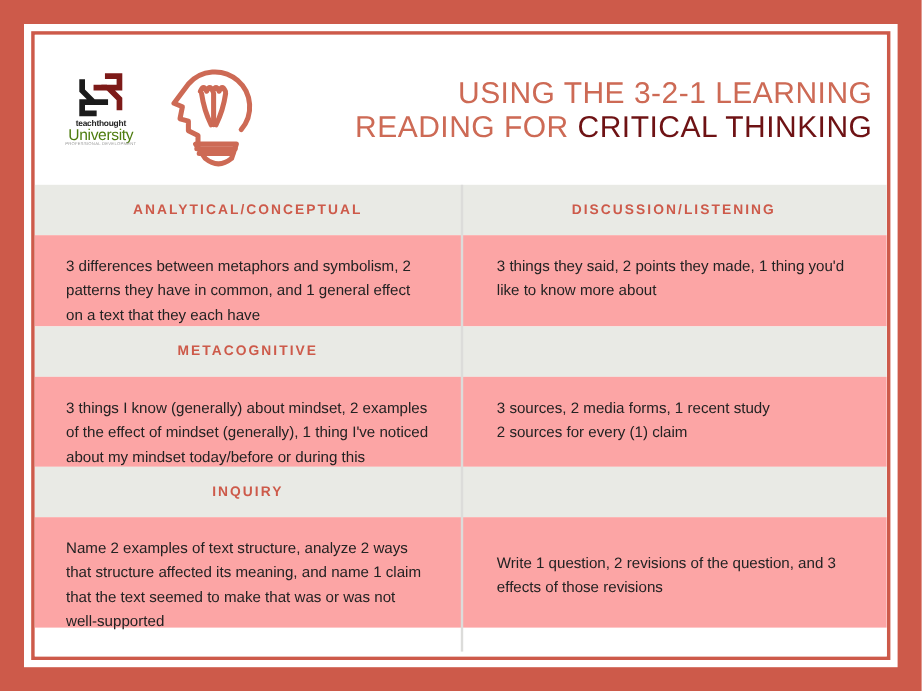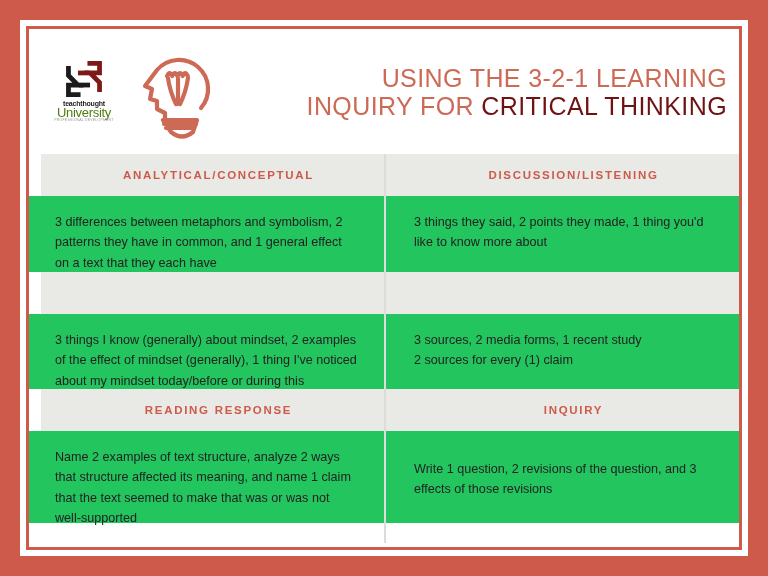--- a/index.html
+++ b/index.html
@@ -141,24 +141,23 @@
     background: #dcdcda;
     z-index: 2;
   }
   .row {
     display: flex;
     width: 100%;
   }
   .row-head {
     background: #e9eae5;
     height: 42px;
-    margin-left: 12px;
   }
   .row-body {
-    background: #22c55e;
+    background: #fca5a5;
   }
   .cell {
     width: 50%;
     box-sizing: border-box;
   }
   .head-cell {
     display: flex;
     align-items: center;
     justify-content: center;
     height: 42px;
@@ -221,21 +220,21 @@
 
             <path d="M28 78 L62 78 L58 90 q-11 9 -22 0 Z"></path>
             <path d="M29 82 L61 82 M31 86 L59 86"></path>
           </g>
         </svg>
 
       </div>
 
       <div class="title-block">
         <div class="title-line title-line-1">USING THE 3-2-1 LEARNING</div>
-        <div class="title-line title-line-2"><span class="t-light">INQUIRY FOR </span><span class="t-dark">CRITICAL THINKING</span></div>
+        <div class="title-line title-line-2"><span class="t-light">READING FOR </span><span class="t-dark">CRITICAL THINKING</span></div>
       </div>
 
     </div>
 
     <div class="table">
       <div class="v-divider"></div>
 
       <div class="row row-head">
         <div class="cell head-cell">ANALYTICAL/CONCEPTUAL</div>
         <div class="cell head-cell">DISCUSSION/LISTENING</div>
@@ -243,33 +242,33 @@
       <div class="row row-body r1">
         <div class="cell body-cell">
           <p>3 differences between metaphors and symbolism, 2 patterns they have in common, and 1 general effect on a text that they each have</p>
         </div>
         <div class="cell body-cell right">
           <p>3 things they said, 2 points they made, 1 thing you'd like to know more about</p>
         </div>
       </div>
 
       <div class="row row-head">
+        <div class="cell head-cell">METACOGNITIVE</div>
       </div>
       <div class="row row-body r2">
         <div class="cell body-cell">
           <p>3 things I know (generally) about mindset, 2 examples of the effect of mindset (generally), 1 thing I've noticed about my mindset today/before or during this lesson/recently, etc. (specifically)</p>
         </div>
         <div class="cell body-cell right">
           <p style="white-space:pre-line">3 sources, 2 media forms, 1 recent study
 2 sources for every (1) claim</p>
         </div>
       </div>
 
       <div class="row row-head">
-        <div class="cell head-cell">READING RESPONSE</div>
         <div class="cell head-cell">INQUIRY</div>
       </div>
       <div class="row row-body r3">
         <div class="cell body-cell">
           <p>Name 2 examples of text structure, analyze 2 ways that structure affected its meaning, and name 1 claim that the text seemed to make that was or was not well-supported</p>
         </div>
         <div class="cell body-cell right vcenter">
           <p>Write 1 question, 2 revisions of the question, and 3 effects of those revisions</p>
         </div>
       </div>

